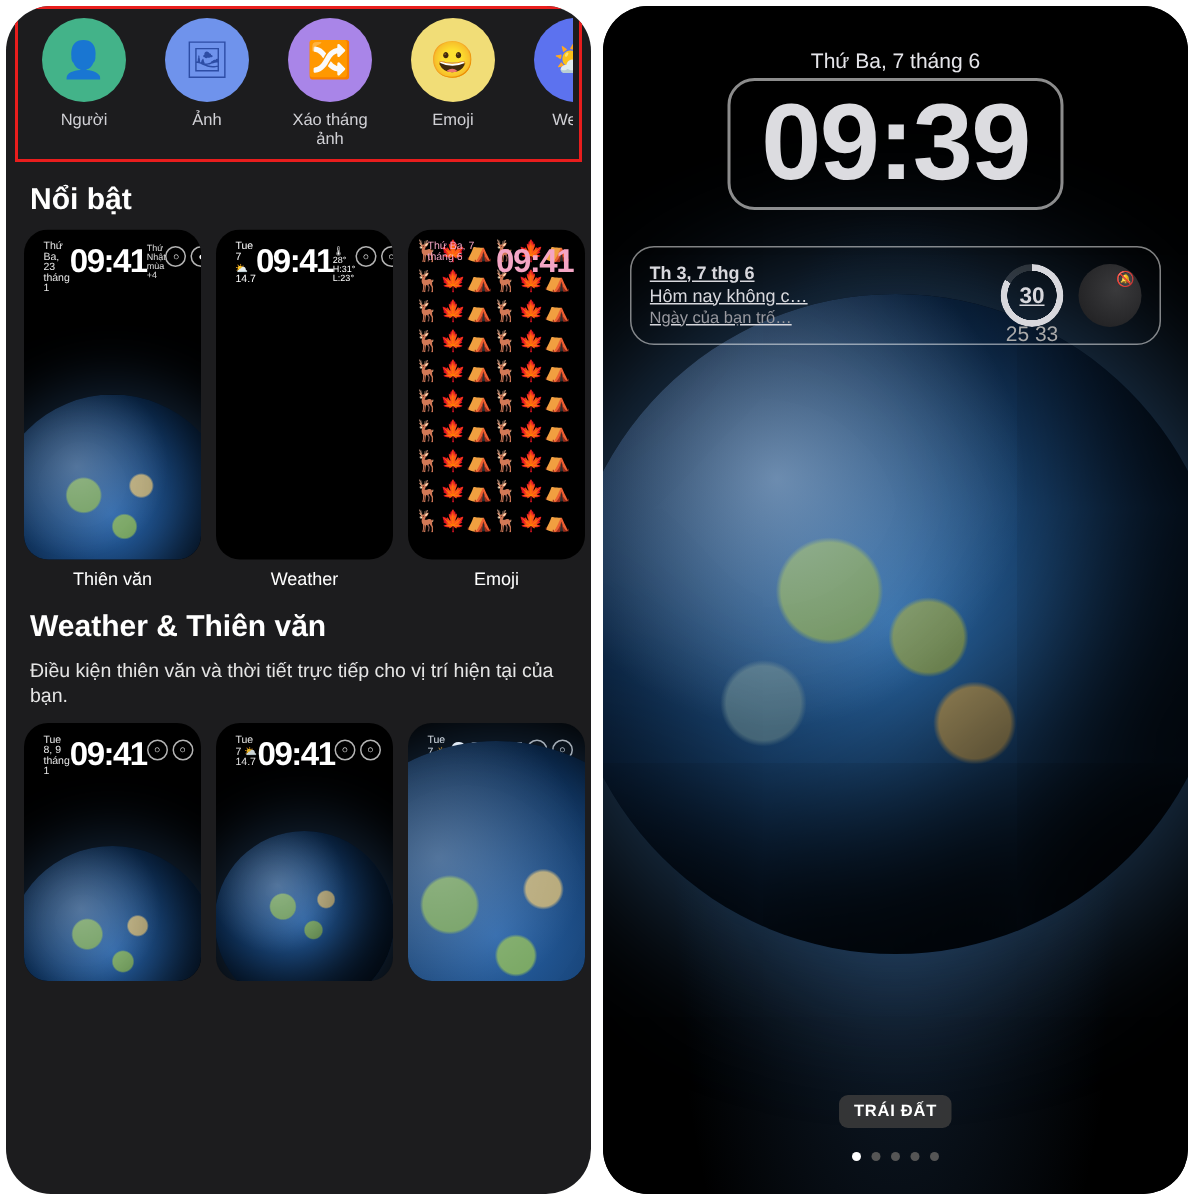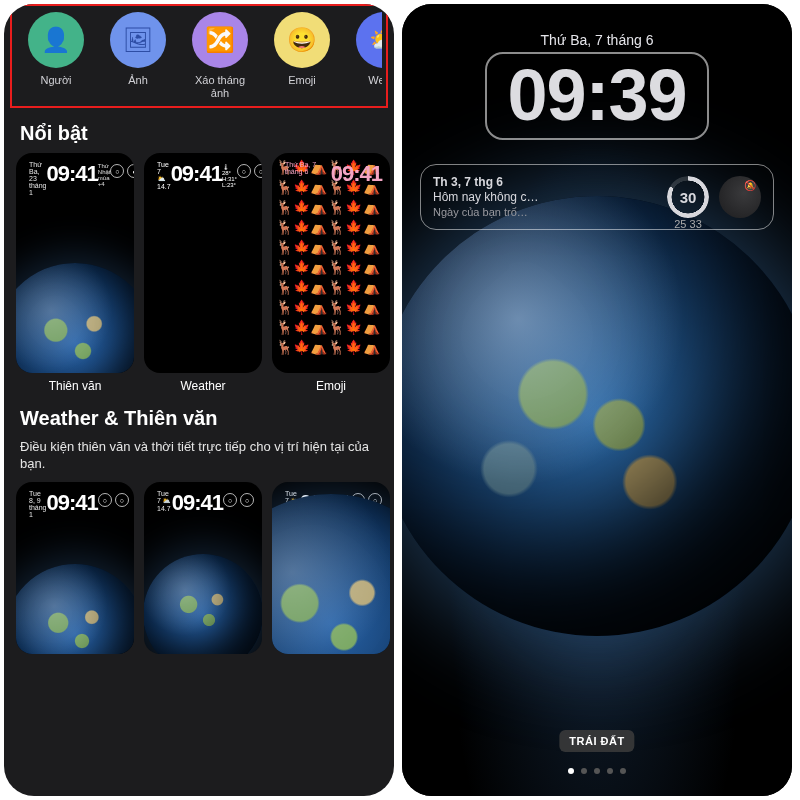--- a/index.html
+++ b/index.html
@@ -159,38 +159,39 @@
   }
 
   .widget-panel {
     position:absolute; top:160px; left:18px; right:18px;
     height: 66px;
     border: 1.5px solid rgba(255,255,255,.5);
     border-radius: 16px;
     display:flex; align-items:center; gap:10px;
     padding: 0 12px;
     color:#d8d8dd;
+    text-decoration:underline;
   }
   .w-cal { flex:1; font-size:12px; line-height:15px; overflow:hidden;}
   .w-cal .h1 { font-weight:600;}
   .w-cal .l2 { white-space:nowrap; overflow:hidden; text-overflow:ellipsis;}
   .w-cal .l3 { color:#9a9aa0; font-size:11px; white-space:nowrap; overflow:hidden; text-overflow:ellipsis;}
   .w-ring {
     width:42px; height:42px; position:relative;
     display:flex; flex-direction:column; align-items:center; justify-content:center;
     font-size:12px;
   }
   .w-ring .ring {
     position:absolute; inset:0; border-radius:50%;
     background: conic-gradient(#d8d8dd 0 300deg, rgba(255,255,255,.15) 300deg 360deg);
     -webkit-mask: radial-gradient(circle, transparent 55%, #000 56%);
             mask: radial-gradient(circle, transparent 55%, #000 56%);
   }
   .w-ring .big { font-weight:700; font-size:15px; line-height:15px; }
-  .w-ring .sm  { font-size:11px; color:#aaa; position:absolute; bottom:-12px; width:60px; text-align:center;}
+  .w-ring .sm  { font-size:14px; color:#aaa; position:absolute; bottom:-12px; width:60px; text-align:center;}
   .w-moon {
     width:42px; height:42px; border-radius:50%;
     background: radial-gradient(circle at 60% 40%, #3a3a3c, #1c1c1e);
     position:relative;
   }
   .w-moon::after{
     content:"🔕"; position:absolute; right:4px; top:4px; font-size:10px; color:#777;
   }
 
   .chip {

